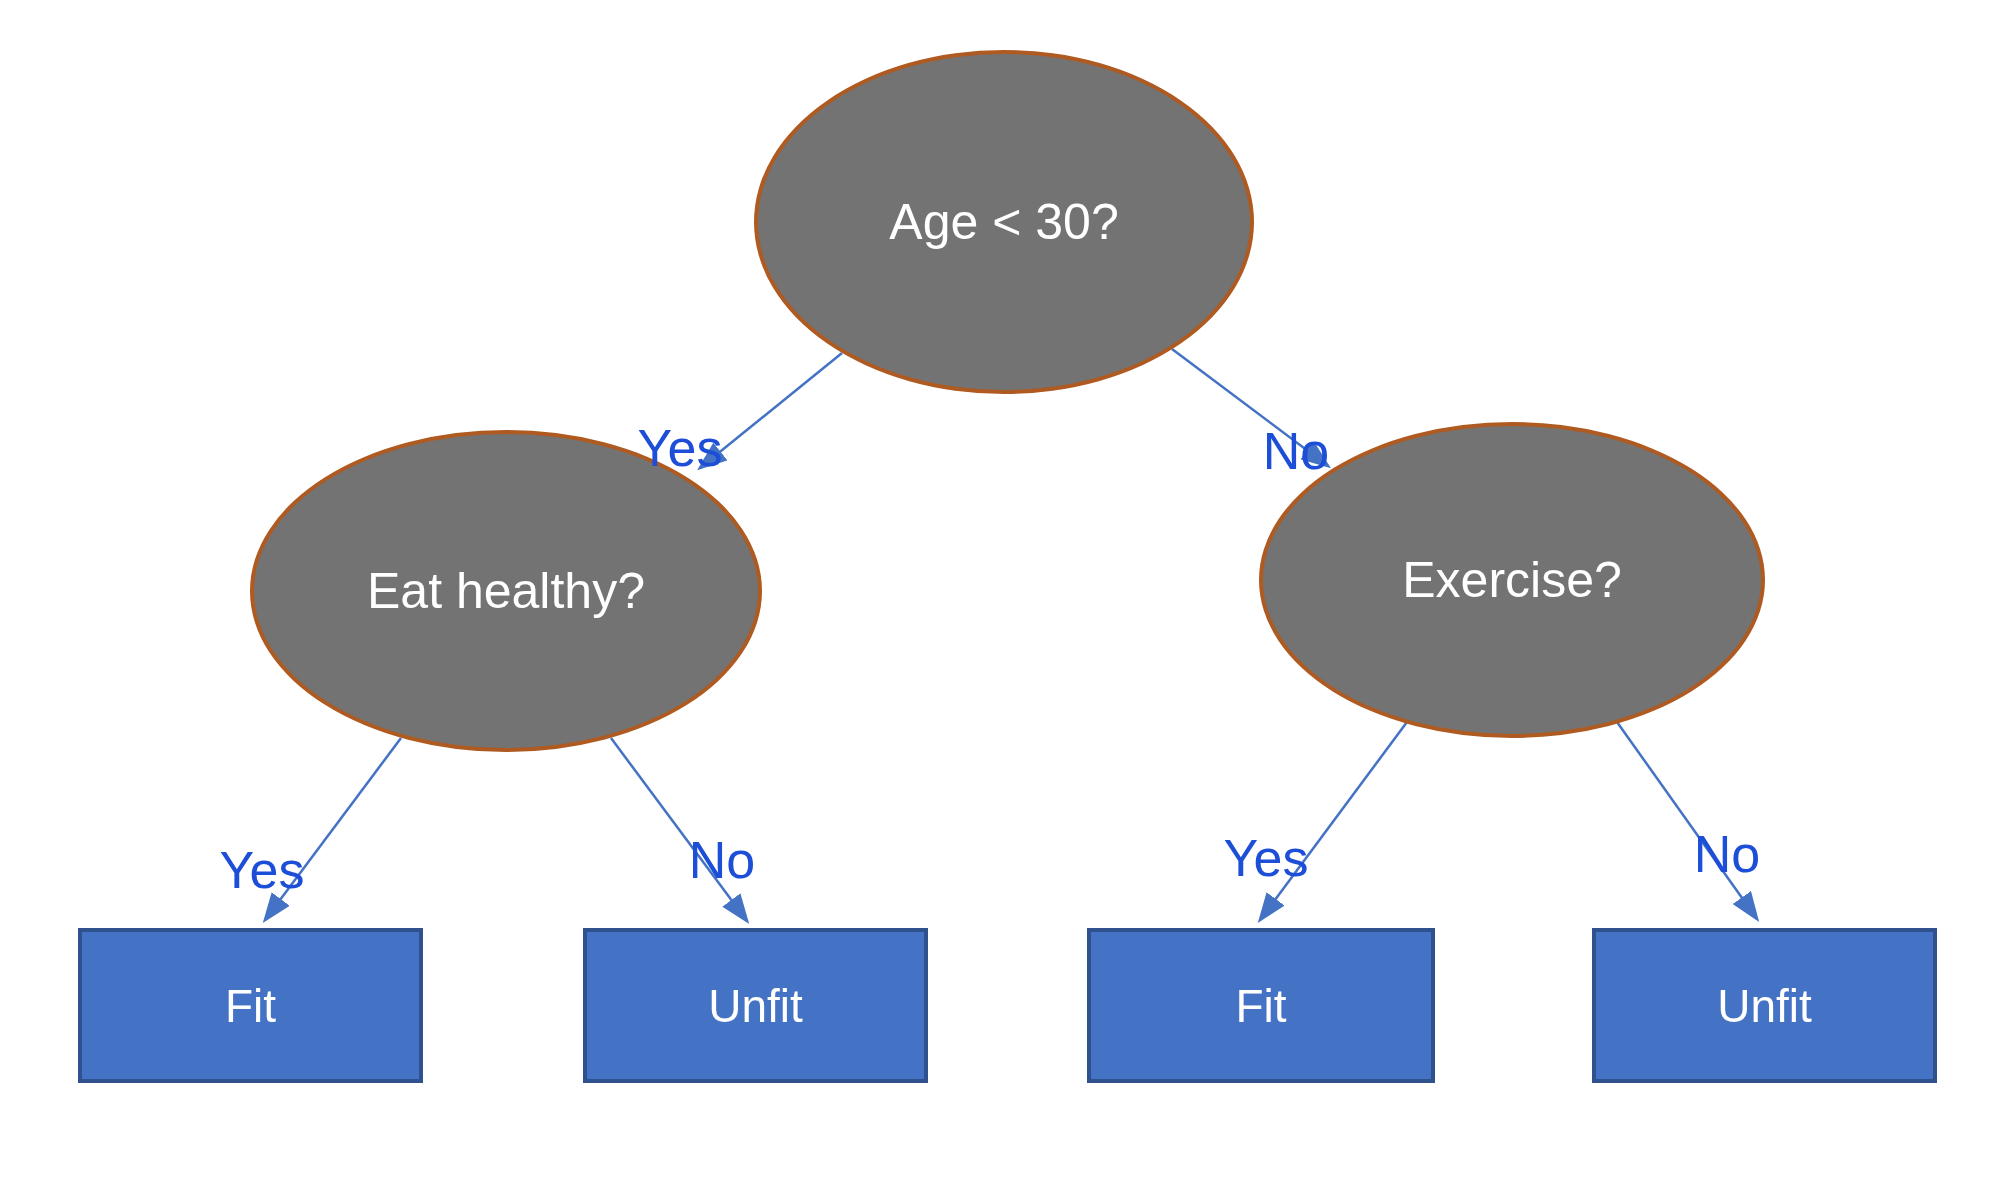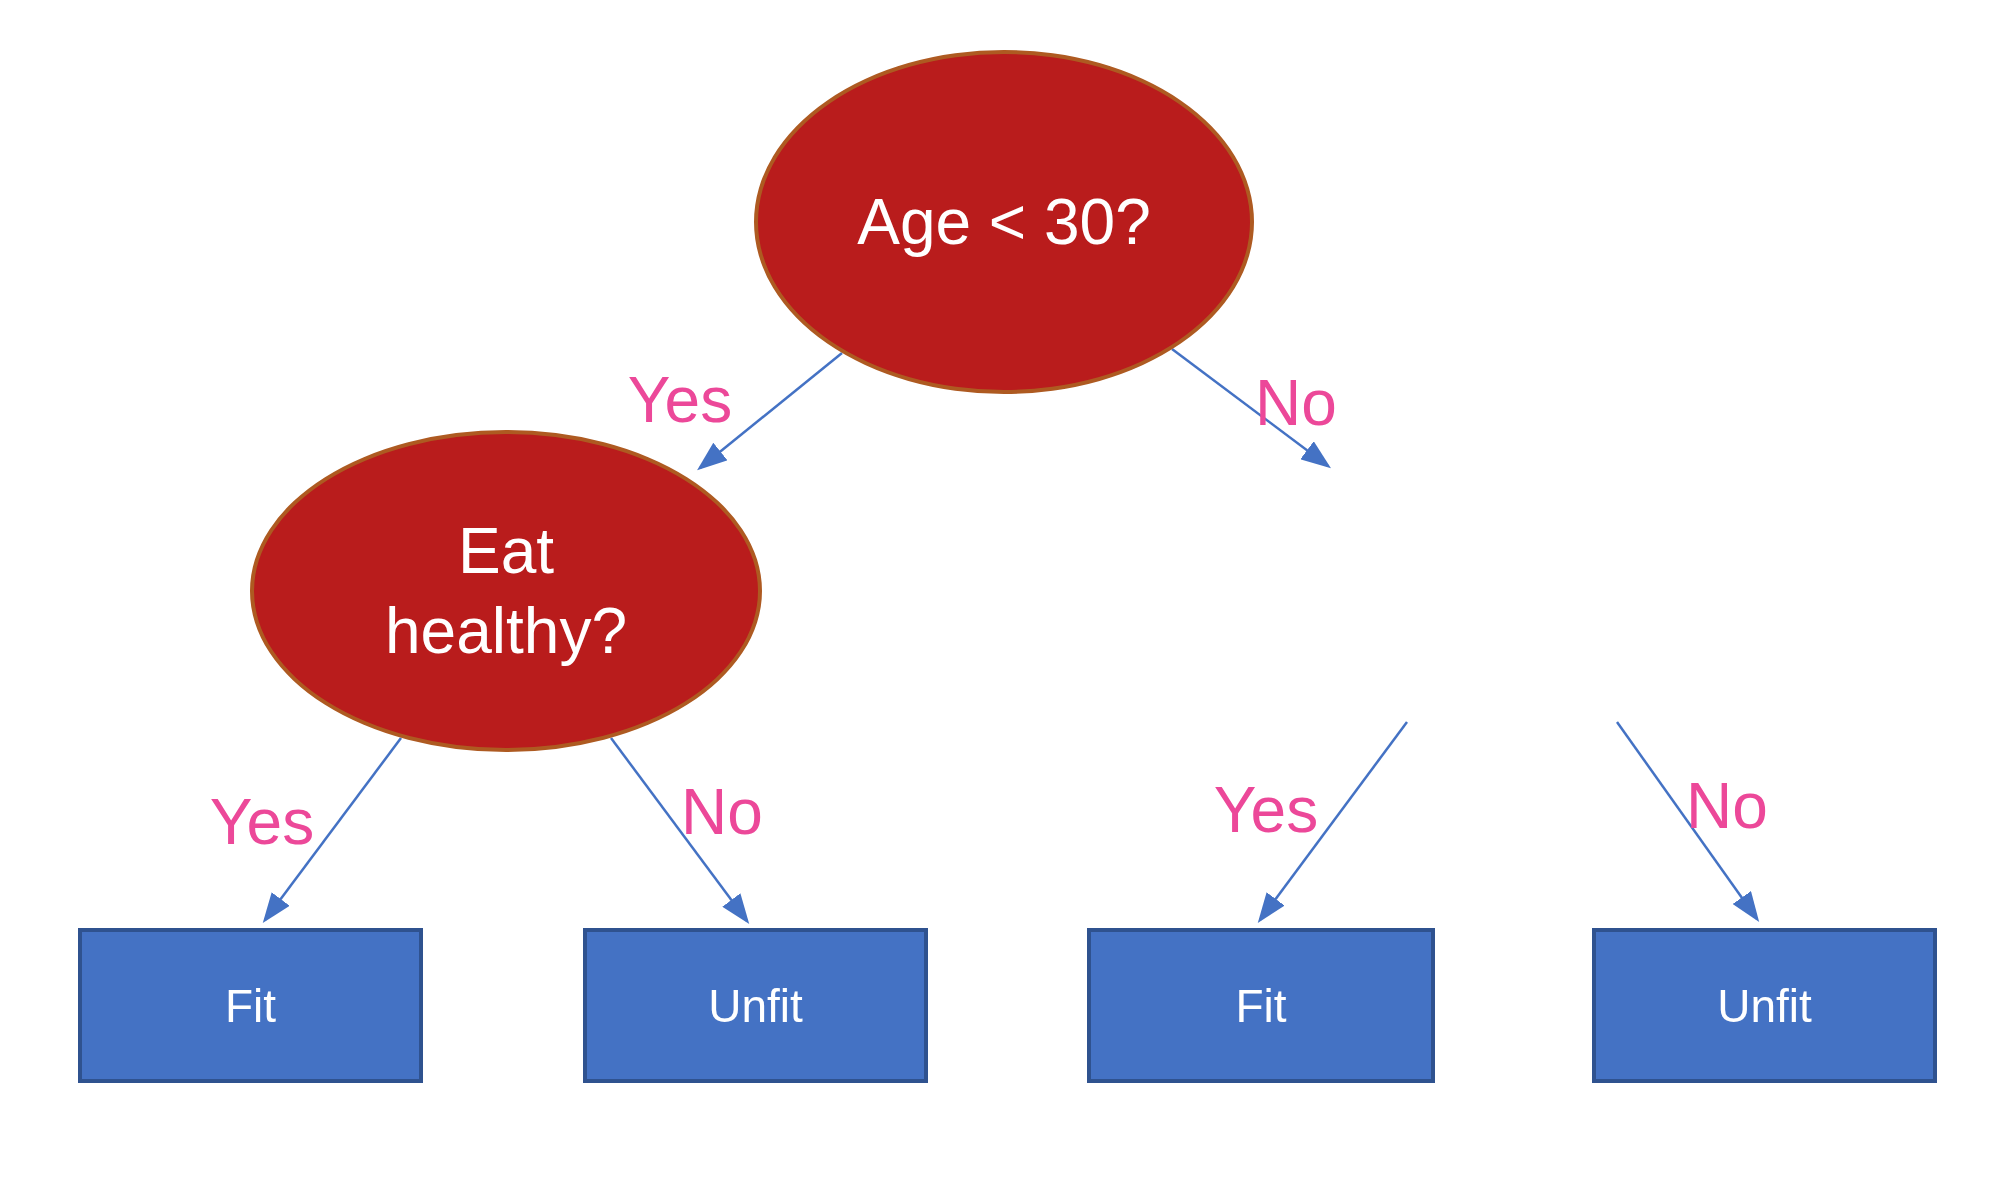--- a/index.html
+++ b/index.html
@@ -23,42 +23,43 @@
   }
   .node {
     position: absolute;
     display: flex;
     align-items: center;
     justify-content: center;
     box-sizing: border-box;
     text-align: center;
   }
   .ellipse {
-    background: #b91c1c;
+    background: #737373;
     border: 4px solid #AE5A21;
     border-radius: 50%;
     color: #ffffff;
-    font-size: 64px;
+    font-size: 50px;
     line-height: 1.25;
   }
   .ellipse .node-text {
     max-width: 310px;
   }
   .leaf {
     background: #4472C4;
     border: 4px solid #2F528F;
     color: #ffffff;
     font-size: 46px;
   }
   .branch-label {
     position: absolute;
     transform: translate(-50%, -50%);
-    color: #ec4899;
-    font-size: 64px;
+    color: #1d4ed8;
+    font-size: 52px;
     white-space: nowrap;
+    margin-top: 48px;
   }
   
   #node-root     { left: 754px;  top: 50px;  width: 500px; height: 344px; }
   #node-eat      { left: 250px;  top: 430px; width: 512px; height: 322px; }
   #node-exercise { left: 1259px; top: 422px; width: 506px; height: 316px; }
 
   #leaf-1 { left: 78px;   top: 928px; width: 345px; height: 155px; }
   #leaf-2 { left: 583px;  top: 928px; width: 345px; height: 155px; }
   #leaf-3 { left: 1087px; top: 928px; width: 348px; height: 155px; }
   #leaf-4 { left: 1592px; top: 928px; width: 345px; height: 155px; }
@@ -92,20 +93,23 @@
   </svg>
 
   <div class="node ellipse" id="node-root">
     <span class="node-text">Age &lt; 30?</span>
   </div>
 
   <div class="node ellipse" id="node-eat">
     <span class="node-text">Eat healthy?</span>
   </div>
 
+  <div class="node ellipse" id="node-exercise">
+    <span class="node-text">Exercise?</span>
+  </div>
 
   <div class="branch-label" id="label-root-yes">Yes</div>
   <div class="branch-label" id="label-root-no">No</div>
   <div class="branch-label" id="label-eat-yes">Yes</div>
   <div class="branch-label" id="label-eat-no">No</div>
   <div class="branch-label" id="label-exercise-yes">Yes</div>
   <div class="branch-label" id="label-exercise-no">No</div>
 
   <div class="node leaf" id="leaf-1">
     <span>Fit</span>

